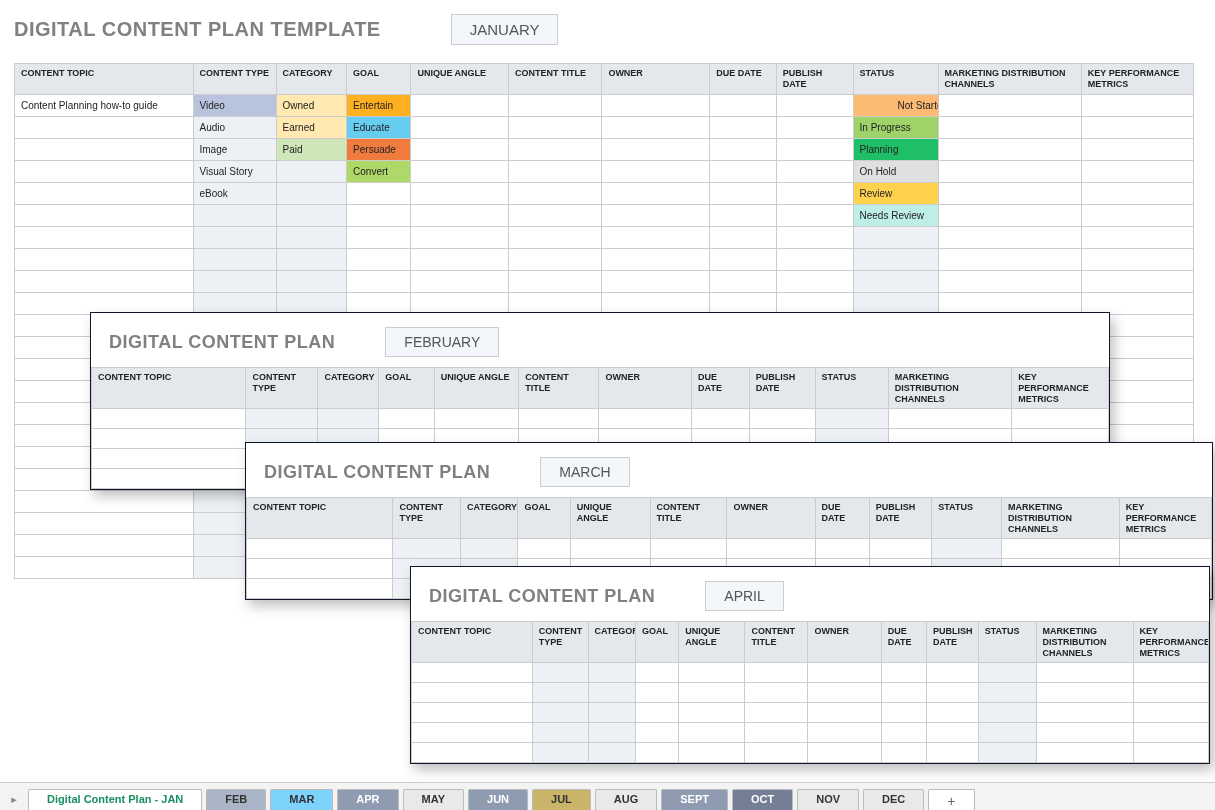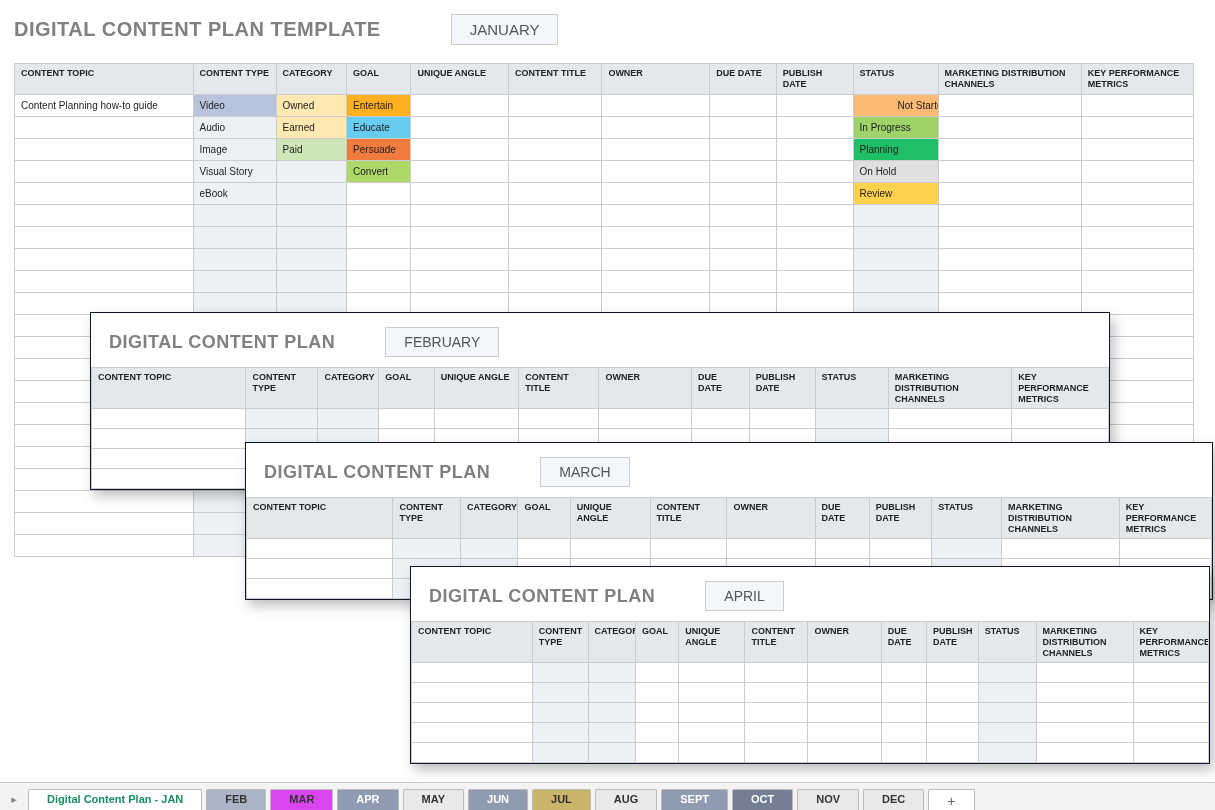--- a/index.html
+++ b/index.html
@@ -27,21 +27,21 @@
 
   
   .tab-strip { position: absolute; left: 0; bottom: 0; width: 1215px; height: 28px; background: #f3f3f3; border-top: 1px solid #ccc; display:flex; align-items:flex-end; padding-left: 4px; gap: 4px; }
   .nav-tri { width: 20px; height: 22px; display:flex; align-items:center; justify-content:center; color:#888; font-size:11px; cursor:pointer; }
   .tab { height: 22px; padding: 3px 18px 0; font-size: 11px; font-weight: 700; border: 1px solid #bbb; border-bottom: none; border-radius: 2px 2px 0 0; cursor:pointer; position: relative; top: 1px; text-align:center; }
   .tab.active { background:#fff; color:#1a8f5f; border-bottom: 1px solid #fff; }
   .tab.plus { background:#fff; color:#666; font-weight:400; font-size:14px; min-width:36px; }
 
   
   .tab-feb { background:#a9b5c7; color:#333; }
-  .tab-mar { background:#d946ef; color:#333; }
+  .tab-mar { background:#7dd3fc; color:#333; }
   .tab-apr { background:#8f9bb1; color:#fff; }
   .tab-may { background:#e9e9e9; color:#333; }
   .tab-jun { background:#8f9bb1; color:#fff; }
   .tab-jul { background:#c9b46a; color:#333; }
   .tab-aug { background:#e9e9e9; color:#333; }
   .tab-sep { background:#8f9bb1; color:#fff; }
   .tab-oct { background:#747f95; color:#fff; }
   .tab-nov { background:#e9e9e9; color:#333; }
   .tab-dec { background:#e9e9e9; color:#333; }
 </style>
@@ -131,20 +131,34 @@
           <td></td>
           <td style="background: rgb(237, 240, 244);">eBook</td>
           <td style="background: rgb(237, 240, 244);"></td>
           <td></td>
           <td></td>
           <td></td>
           <td></td>
           <td></td>
           <td></td>
           <td style="background: rgb(255, 210, 77);">Review</td>
+          <td></td>
+          <td></td>
+        </tr>
+        <tr>
+          <td></td>
+          <td style="background: rgb(237, 240, 244);"></td>
+          <td style="background: rgb(237, 240, 244);"></td>
+          <td></td>
+          <td></td>
+          <td></td>
+          <td></td>
+          <td></td>
+          <td></td>
+          <td style="background: rgb(190, 238, 232);">Needs Review</td>
           <td></td>
           <td></td>
         </tr>
         <tr>
           <td></td>
           <td style="background: rgb(237, 240, 244);"></td>
           <td style="background: rgb(237, 240, 244);"></td>
           <td></td>
           <td></td>
           <td></td>

